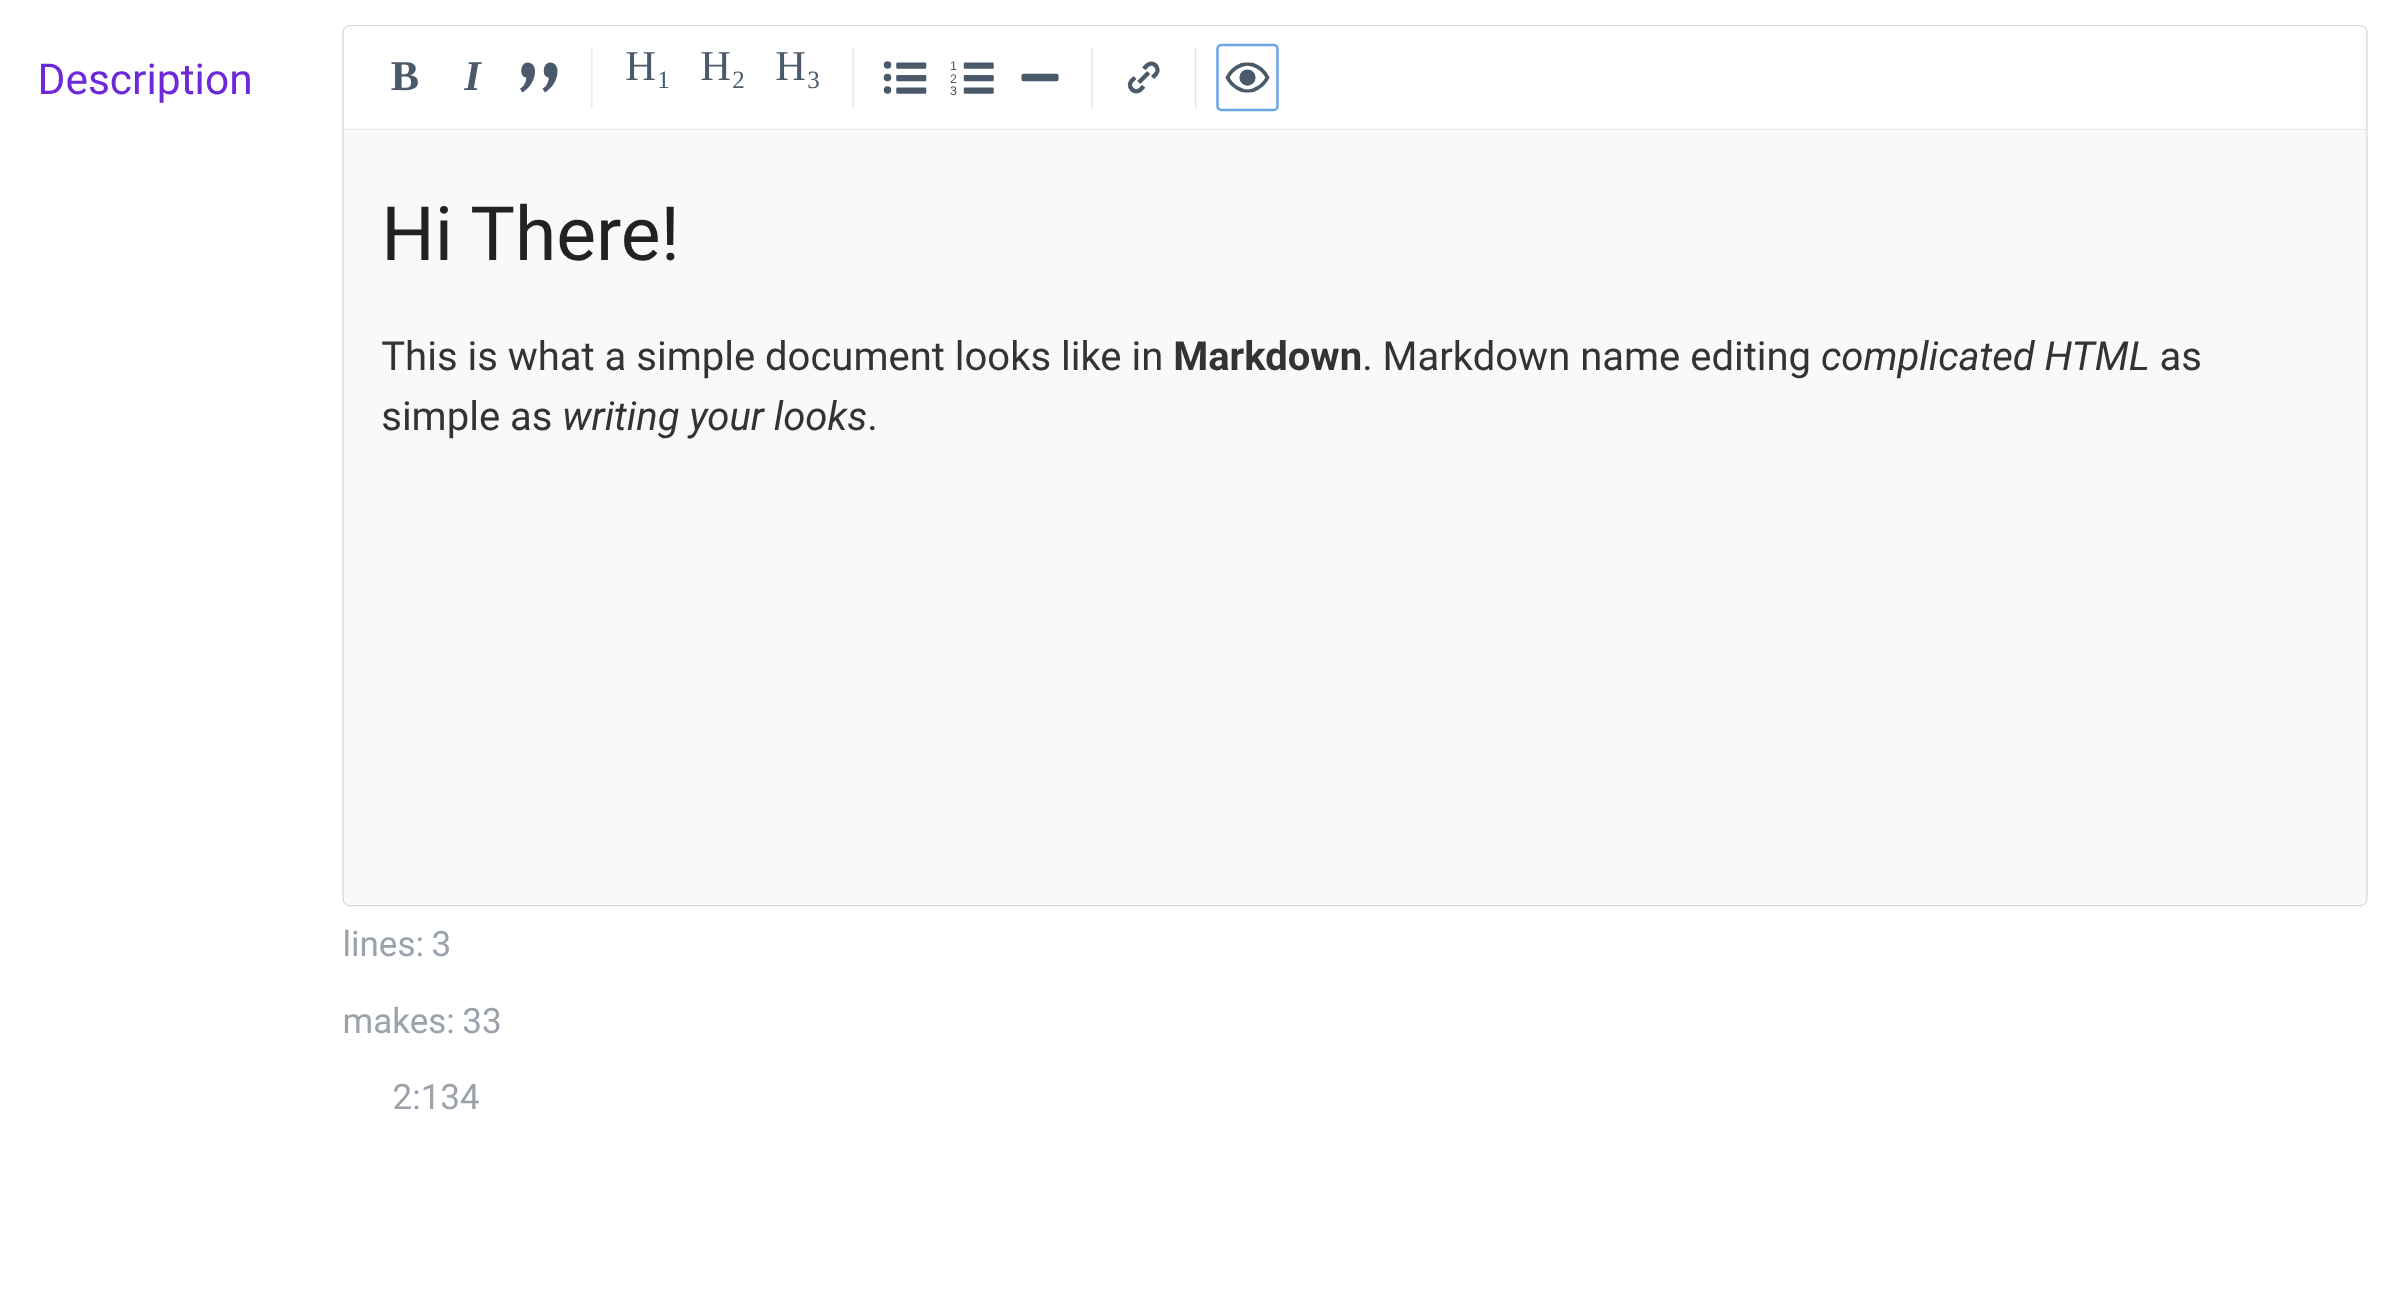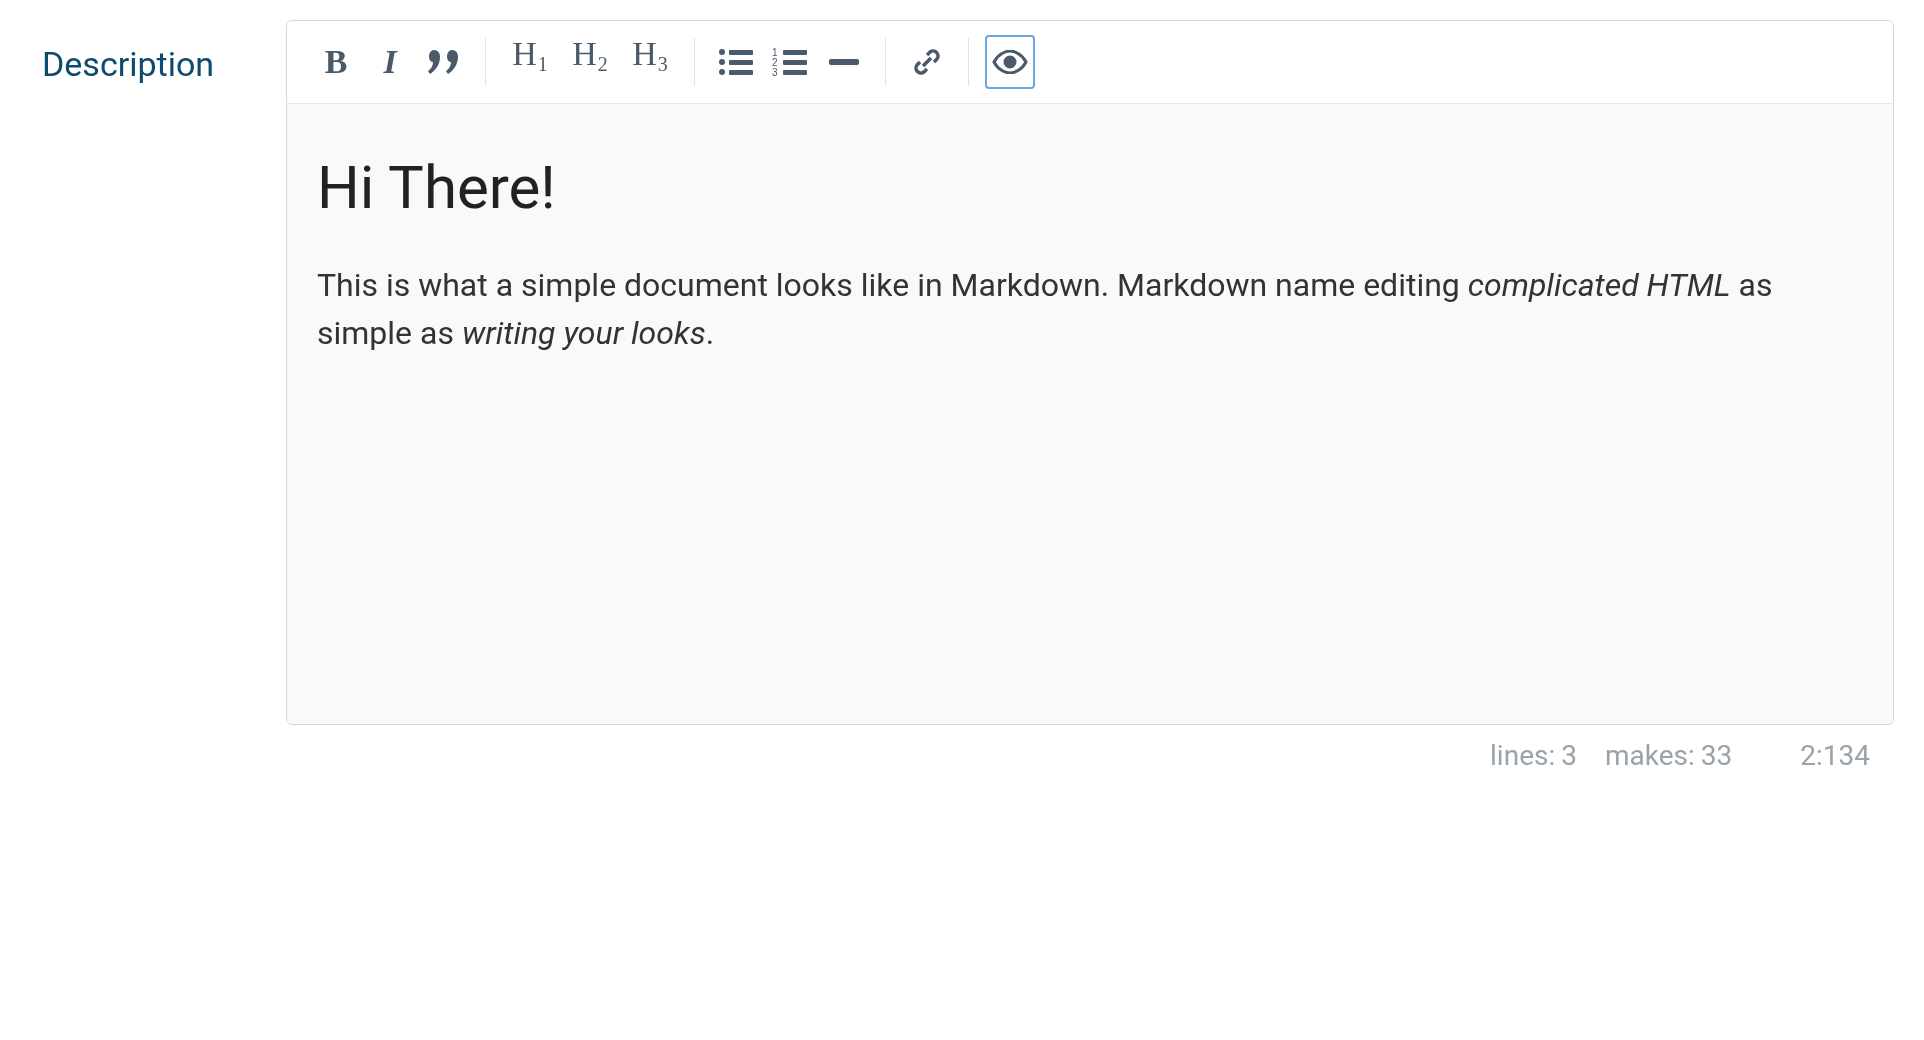--- a/index.html
+++ b/index.html
@@ -9,24 +9,23 @@
       padding: 20px 30px;
       width: 1924px;
     }
     .container {
       display: flex;
       align-items: flex-start;
       gap: 24px;
     }
     .field-label {
       font-size: 34px;
-      color: #0c4a6e;
+      color: #6d28d9;
       padding-top: 24px;
       min-width: 220px;
-      margin-left: 12px;
     }
     .editor-wrapper {
       flex: 1;
       display: flex;
       flex-direction: column;
     }
     .editor-box {
       border: 1px solid #d0d7de;
       border-radius: 6px;
       background: #fff;
@@ -84,29 +83,30 @@
       font-weight: 400;
       color: #222;
       margin-bottom: 38px;
       font-family: -apple-system, BlinkMacSystemFont, "Segoe UI", Roboto, sans-serif;
     }
     .preview-p {
       font-size: 32px;
       color: #333;
       line-height: 1.5;
     }
-    .preview-p b { font-weight: 400; }
+    .preview-p b { font-weight: 700; }
     .preview-p i { }
     .status-bar {
       display: flex;
       justify-content: flex-end;
       gap: 28px;
       padding: 14px 24px 0 0;
       color: #9aa2ab;
       font-size: 28px;
+      flex-direction: column;
     }
     .status-item { display: inline-flex; gap: 6px; }
     .cursor-pos { margin-left: 40px; }
   </style>
 </head>
 <body>
 
 <div class="container">
   <div class="field-label">Description</div>
 

